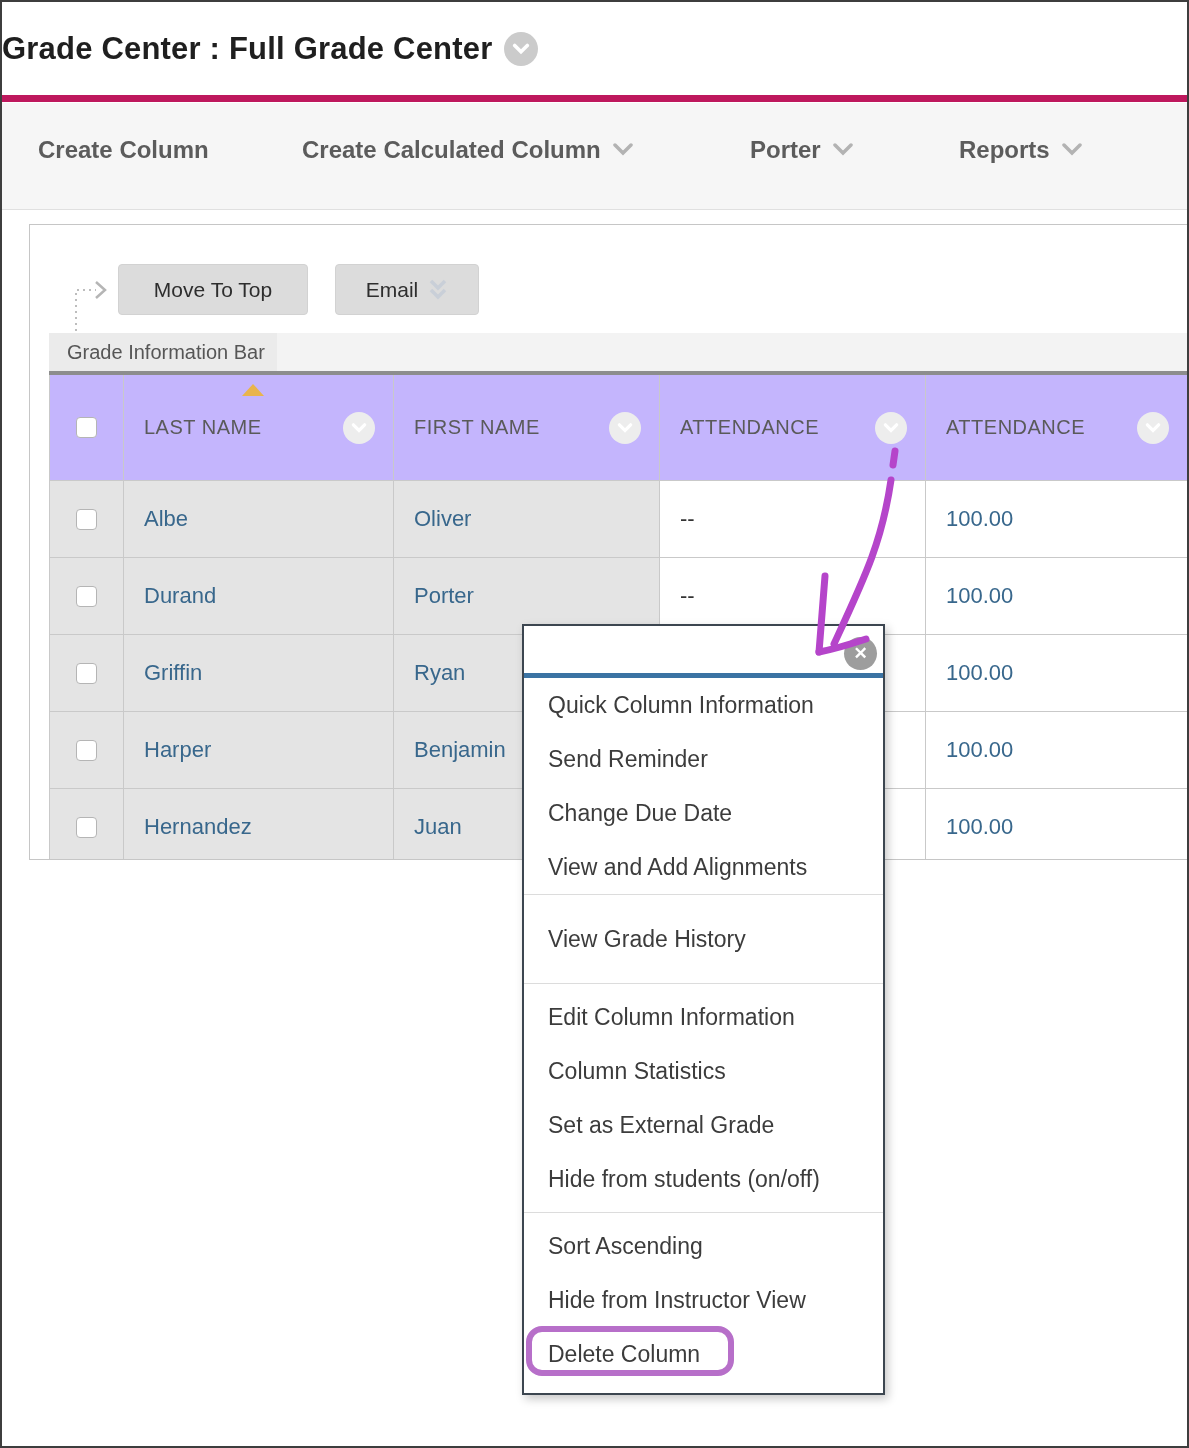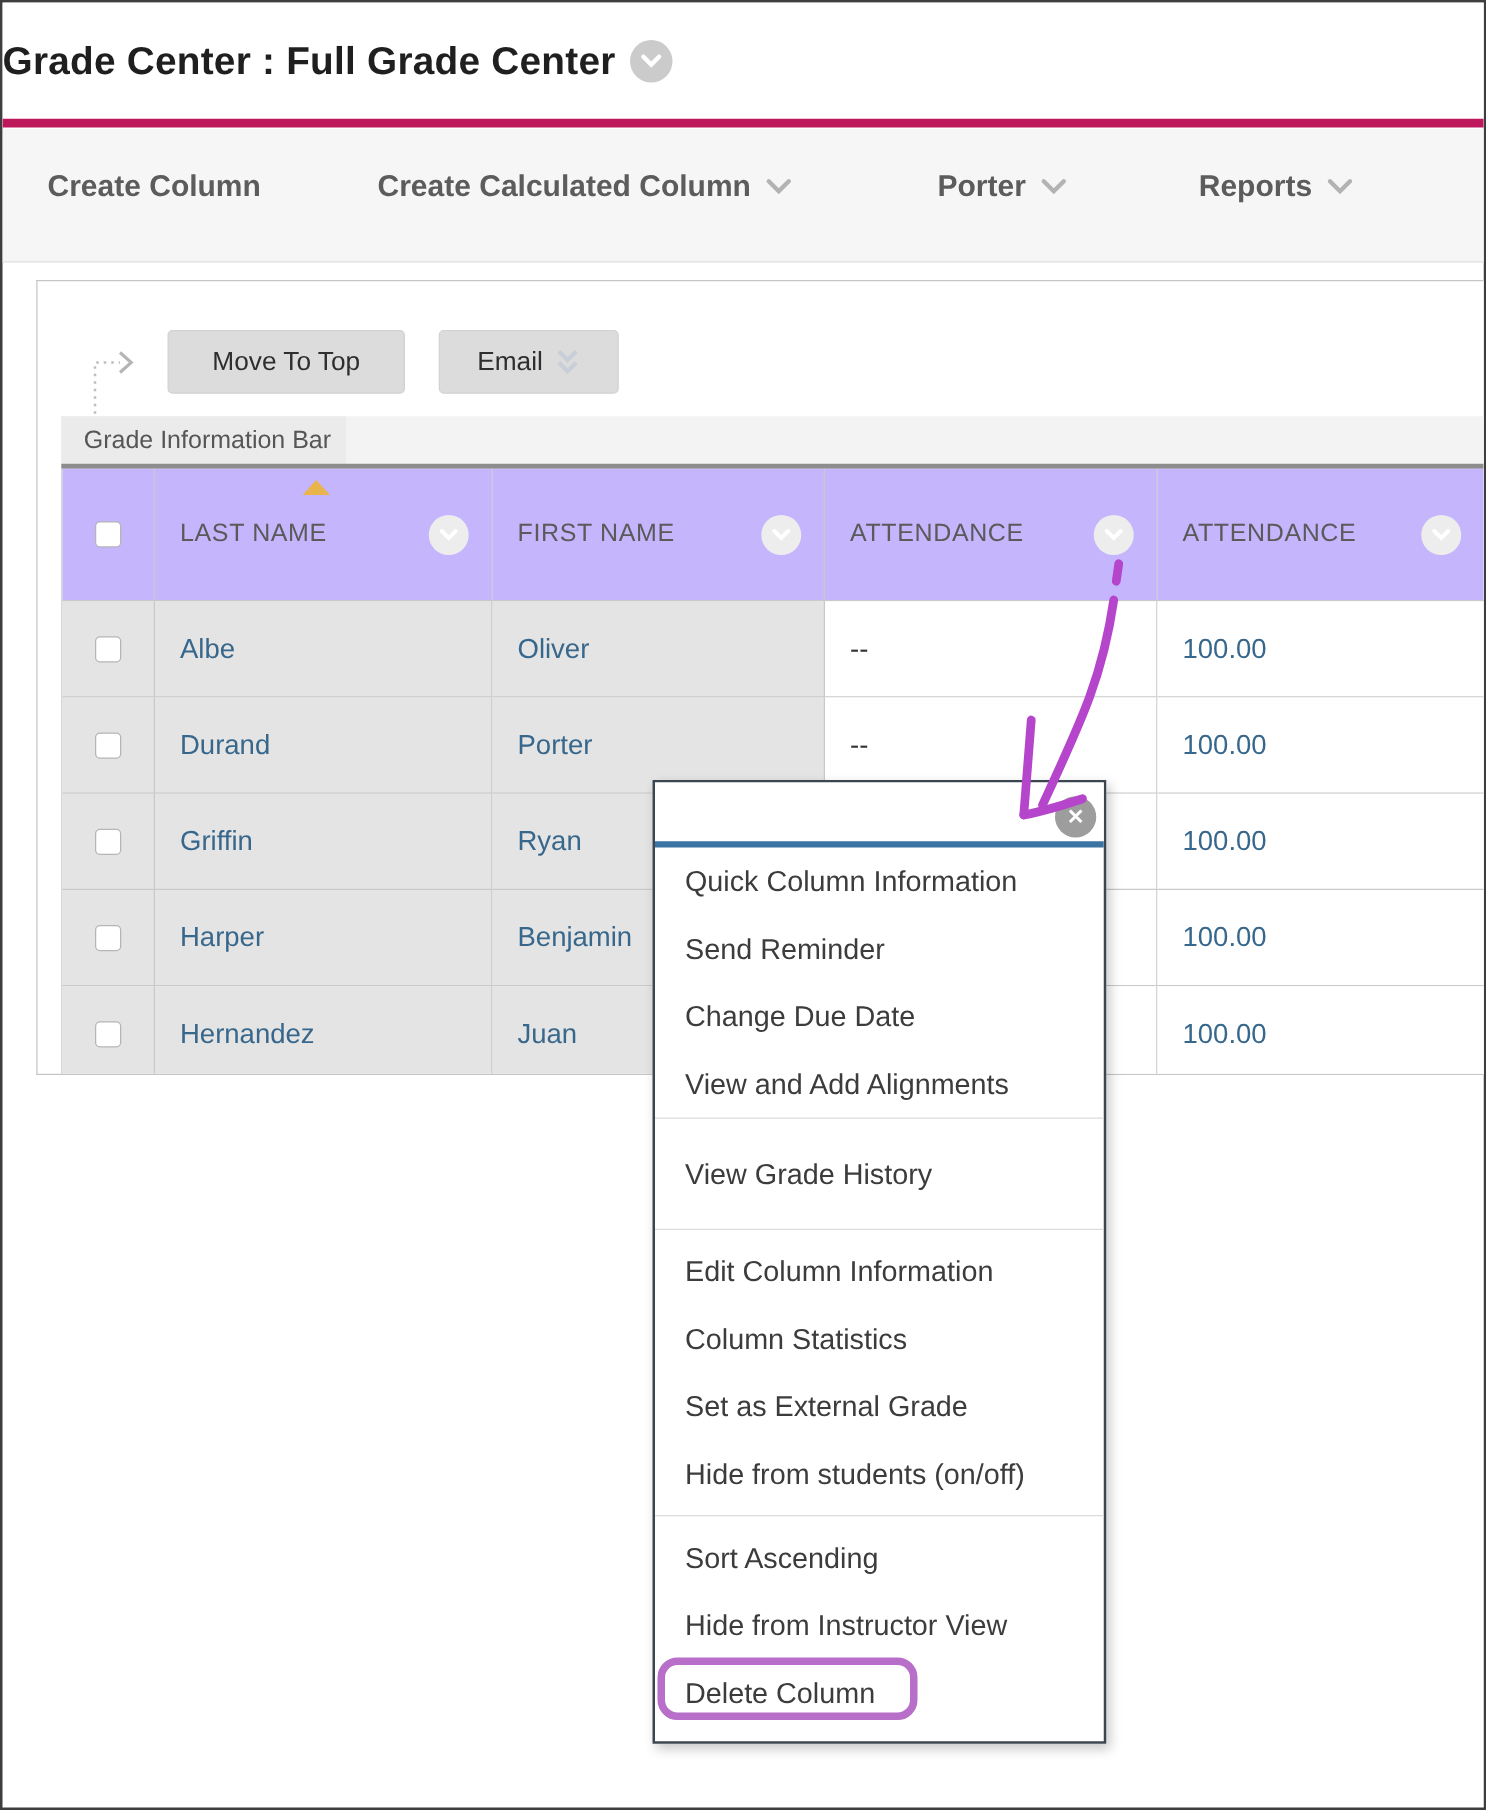--- a/index.html
+++ b/index.html
@@ -31,21 +31,21 @@
   .chev-svg { display:block; }
   
   .content-panel {
     position:absolute; left:27px; top:222px; right:0; height:636px;
     background:#fff; border:1px solid #c6c6c6; border-right:none; overflow:hidden;
   }
   .reorder-arrow { position:absolute; left:38px; top:50px; }
   .btn {
     position:absolute; top:39px; height:51px; background:#dcdcdc; border:1px solid #d2d2d2;
     border-radius:4px; display:flex; align-items:center; justify-content:center; gap:10px;
-    font-size:21px; color:#2e2e2e; cursor:pointer;margin-left:16px;
+    font-size:21px; color:#2e2e2e; cursor:pointer;
   }
   .btn-move { left:88px; width:190px; }
   .btn-email { left:305px; width:144px; }
   .info-band { position:absolute; left:19px; right:0; top:108px; height:38px; background:#f3f3f3; }
   .info-tab {
     position:absolute; left:0; top:0; width:228px; height:38px; background:#ebebeb;
     display:flex; align-items:center; padding-left:18px; font-size:20px; color:#565656;
   }
   .dark-rule { position:absolute; left:19px; right:0; top:146px; height:4px; background:#8d8d8d; }
   

